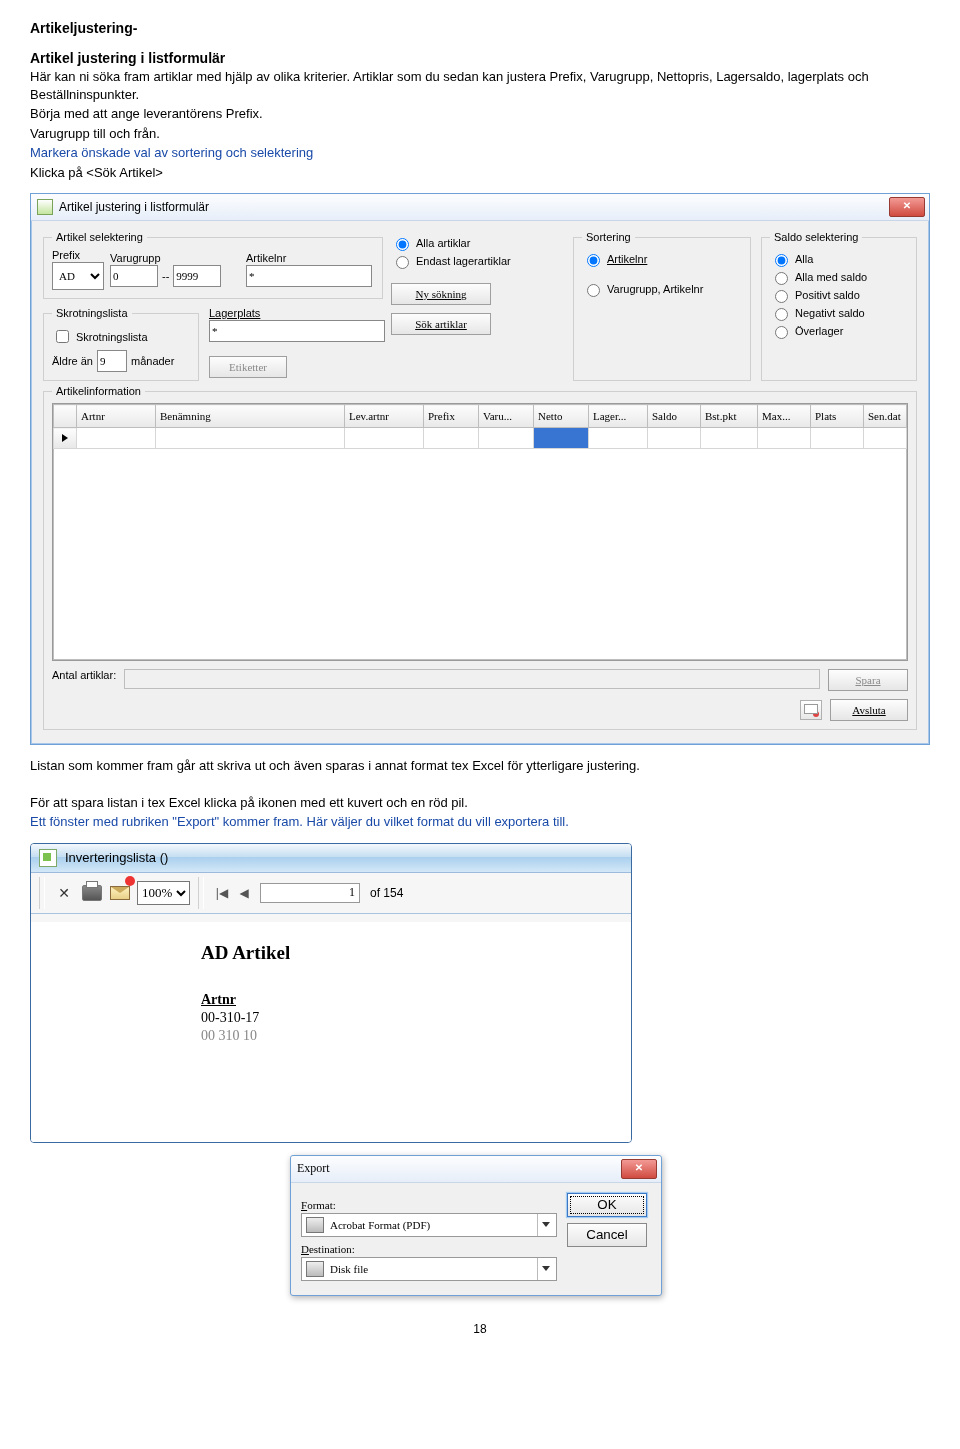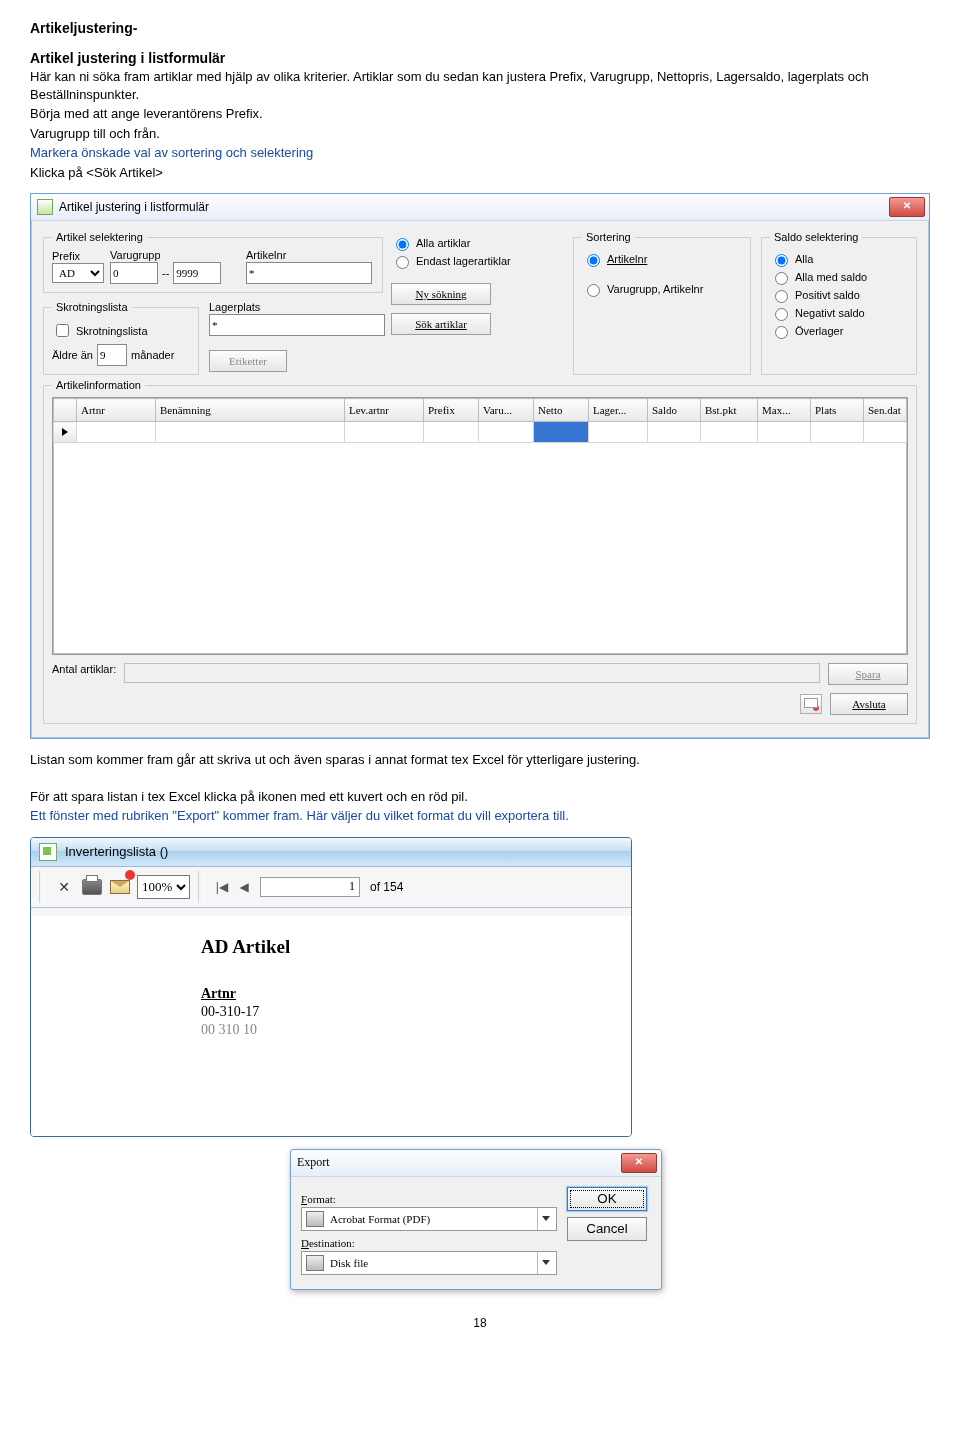--- a/index.html
+++ b/index.html
@@ -64,21 +64,21 @@
   .mid-block { flex: 0 0 170px; padding: 4px 4px 4px 0; }
   .sort-block { flex: 0 0 160px; }
   .saldo-block { flex: 1; }
 
   .lbl { font-size: 11px; display: block; margin-bottom: 1px; }
   .row { display: flex; align-items: center; gap: 4px; }
   .sel, .inp {
     border: 1px solid #888; background: #fff; font: 11px Tahoma;
     height: 18px; padding: 1px 2px;
   }
-  .sel { height: 20px; }
+  .sel { height: 28px; }
   .btn {
     border: 1px solid #9f9f9f;
     background: linear-gradient(#fdfdfd,#e6e6e6);
     font: 11px Tahoma;
     height: 22px;
     padding: 0 10px;
     min-width: 78px;
     text-align: center;
   }
   .btn.disabled { color: #8a8a8a; }
@@ -271,21 +271,21 @@
             <label class="radio">
               <input type="checkbox" style=""> 
                 <span>Skrotningslista</span>
             </label>
             <div class="row" style="margin-top:4px">
               <span>Äldre än</span>
               <input class="inp" style="width: 24px;" value="9">
               <span>månader</span>
             </div>
           </fieldset>
-          <div style="flex:1; padding:2px 0 0 4px;">
+          <div style="flex:1; padding:2px 0 0 4px;text-decoration:underline;">
             <span class="lbl">Lagerplats</span>
             <input class="inp" style="width: 170px;" value="*">
             <div style="margin-top:14px">
               <button class="btn disabled">Etiketter</button>
             </div>
           </div>
         </div>
       </div>
 
       <div class="mid-block">

